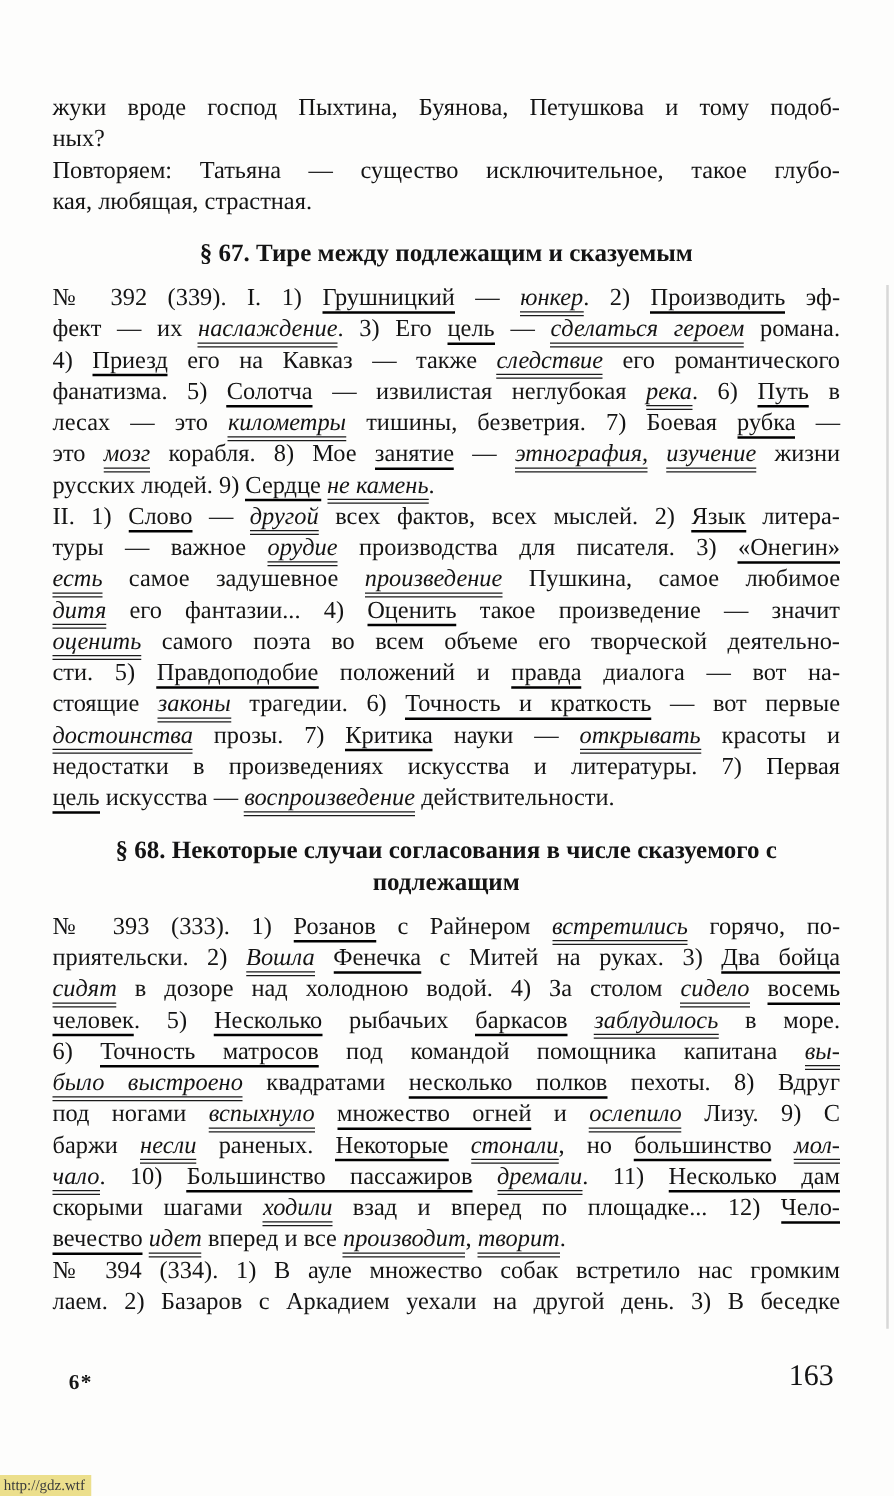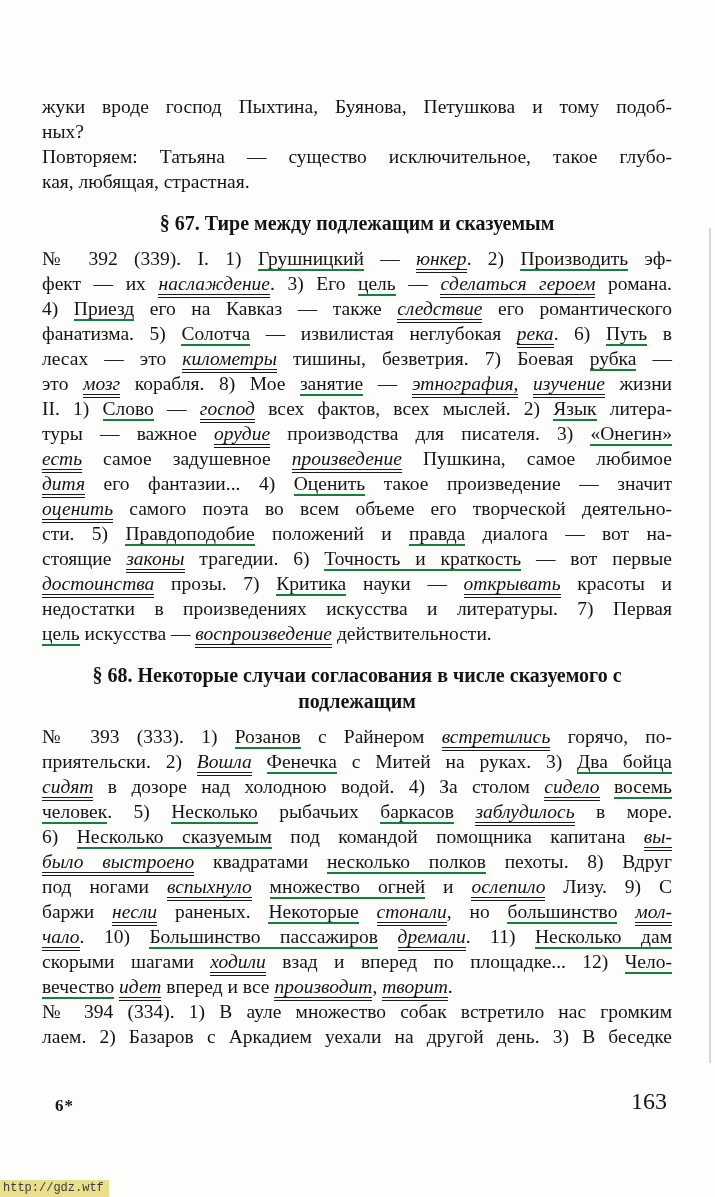--- a/index.html
+++ b/index.html
@@ -4,49 +4,49 @@
 <style>
   html, body { margin:0; padding:0; }
   body {
     width:715px; height:1197px;
     background:#fdfdfc;
     font-family:"Liberation Serif", serif;
     color:#141414;
     position:relative;
     overflow:hidden;
   }
-  .page-text { position:absolute; left:42px; top:74px; width:630px;margin-top:20px; }
+  .page-text { position:absolute; left:42px; top:74px; width:630px; }
   .para { margin:0; }
   .line {
     font-size:19.5px;
     line-height:25px; height:25px;
     text-align:justify; text-align-last:justify; -moz-text-align-last:justify;
     white-space:normal;
   }
   .line.last { text-align:right; text-align-last:left; -moz-text-align-last:left; }
   .heading { margin:16px 0 10px; }
   .heading .line {
     text-align:right; text-align-last:center; -moz-text-align-last:center;
     font-weight:bold; font-size:20px; line-height:26px; height:26px;
   }
   .b { font-weight:normal; }
-  .u  { border-bottom:2px solid #15803d; }
+  .u  { border-bottom:2px solid #000000; }
   .uu { border-bottom:4px double #1a1a1a;font-style:italic; }
   .footer-sig {
     position:absolute; left:55px; top:1096px;
     font-weight:bold; font-size:17px; letter-spacing:1px;
   }
   .footer-page {
     position:absolute; right:48px; top:1088px;
     font-size:24px;
   }
   .watermark {
     position:absolute; left:0; bottom:0;
     background:#ecdf8c; color:#3c3c3c;
-    font-family:Liberation Mono, monospace;
+    font-family:Liberation Serif, serif;
     font-size:12px; line-height:16px;
     padding:0 5px 1px 3px;
   }
   .scan-line {
     position:absolute; right:4px; top:228px;
     width:2px; height:835px;
     background:#c4c4c4; opacity:.65;
   }
 </style>
 </head>
@@ -65,41 +65,42 @@
       <div class="heading">
         <div class="line last"><span>§ 67. Тире между подлежащим и сказуемым</span></div>
       </div>
       <div class="para">
         <div class="line"><span class="b">№ 392 (339).</span><span> I. 1) </span><span class="u">Грушницкий</span><span> — </span><span class="uu">юнкер</span><span>. 2) </span><span class="u">Производить</span><span> эф-</span></div>
         <div class="line"><span>фект — их </span><span class="uu">наслаждение</span><span>. 3) Его </span><span class="u">цель</span><span> — </span><span class="uu">сделаться героем</span><span> романа.</span></div>
         <div class="line"><span>4) </span><span class="u">Приезд</span><span> его на Кавказ — также </span><span class="uu">следствие</span><span> его романтического</span></div>
         <div class="line"><span>фанатизма. 5) </span><span class="u">Солотча</span><span> — извилистая неглубокая </span><span class="uu">река</span><span>. 6) </span><span class="u">Путь</span><span> в</span></div>
         <div class="line"><span>лесах — это </span><span class="uu">километры</span><span> тишины, безветрия. 7) Боевая </span><span class="u">рубка</span><span> —</span></div>
         <div class="line"><span>это </span><span class="uu">мозг</span><span> корабля. 8) Мое </span><span class="u">занятие</span><span> — </span><span class="uu">этнография,</span><span> </span><span class="uu">изучение</span><span> жизни</span></div>
-        <div class="line"><span>II. 1) </span><span class="u">Слово</span><span> — </span><span class="uu">господ</span><span> всех фактов, всех мыслей. 2) </span><span class="u">Язык</span><span> литера-</span></div>
+        <div class="line last"><span>русских людей. 9) </span><span class="u">Сердце</span><span> </span><span class="uu">не камень</span><span>.</span></div>
+        <div class="line"><span>II. 1) </span><span class="u">Слово</span><span> — </span><span class="uu">другой</span><span> всех фактов, всех мыслей. 2) </span><span class="u">Язык</span><span> литера-</span></div>
         <div class="line"><span>туры — важное </span><span class="uu">орудие</span><span> производства для писателя. 3) </span><span class="u">«Онегин»</span></div>
         <div class="line"><span class="uu">есть</span><span> самое задушевное </span><span class="uu">произведение</span><span> Пушкина, самое любимое</span></div>
         <div class="line"><span class="uu">дитя</span><span> его фантазии... 4) </span><span class="u">Оценить</span><span> такое произведение — значит</span></div>
         <div class="line"><span class="uu">оценить</span><span> самого поэта во всем объеме его творческой деятельно-</span></div>
         <div class="line"><span>сти. 5) </span><span class="u">Правдоподобие</span><span> положений и </span><span class="u">правда</span><span> диалога — вот на-</span></div>
         <div class="line"><span>стоящие </span><span class="uu">законы</span><span> трагедии. 6) </span><span class="u">Точность и краткость</span><span> — вот первые</span></div>
         <div class="line"><span class="uu">достоинства</span><span> прозы. 7) </span><span class="u">Критика</span><span> науки — </span><span class="uu">открывать</span><span> красоты и</span></div>
         <div class="line"><span>недостатки в произведениях искусства и литературы. 7) Первая</span></div>
         <div class="line last"><span class="u">цель</span><span> искусства — </span><span class="uu">воспроизведение</span><span> действительности.</span></div>
       </div>
       <div class="heading">
         <div class="line last"><span>§ 68. Некоторые случаи согласования в числе сказуемого с</span></div>
         <div class="line last"><span>подлежащим</span></div>
       </div>
       <div class="para">
         <div class="line"><span class="b">№ 393 (333).</span><span> 1) </span><span class="u">Розанов</span><span> с Райнером </span><span class="uu">встретились</span><span> горячо, по-</span></div>
         <div class="line"><span>приятельски. 2) </span><span class="uu">Вошла</span><span> </span><span class="u">Фенечка</span><span> с Митей на руках. 3) </span><span class="u">Два бойца</span></div>
         <div class="line"><span class="uu">сидят</span><span> в дозоре над холодною водой. 4) За столом </span><span class="uu">сидело</span><span> </span><span class="u">восемь</span></div>
         <div class="line"><span class="u">человек</span><span>. 5) </span><span class="u">Несколько</span><span> рыбачьих </span><span class="u">баркасов</span><span> </span><span class="uu">заблудилось</span><span> в море.</span></div>
-        <div class="line"><span>6) </span><span class="u">Несколько сказуемым</span><span> под командой помощника капитана </span><span class="uu">вы-</span></div>
+        <div class="line"><span>6) </span><span class="u">Точность матросов</span><span> под командой помощника капитана </span><span class="uu">вы-</span></div>
         <div class="line"><span class="uu">было выстроено</span><span> квадратами </span><span class="u">несколько полков</span><span> пехоты. 8) Вдруг</span></div>
         <div class="line"><span>под ногами </span><span class="uu">вспыхнуло</span><span> </span><span class="u">множество огней</span><span> и </span><span class="uu">ослепило</span><span> Лизу. 9) С</span></div>
         <div class="line"><span>баржи </span><span class="uu">несли</span><span> раненых. </span><span class="u">Некоторые</span><span> </span><span class="uu">стонали</span><span>, но </span><span class="u">большинство</span><span> </span><span class="uu">мол-</span></div>
         <div class="line"><span class="uu">чало</span><span>. 10) </span><span class="u">Большинство пассажиров</span><span> </span><span class="uu">дремали</span><span>. 11) </span><span class="u">Несколько дам</span></div>
         <div class="line"><span>скорыми шагами </span><span class="uu">ходили</span><span> взад и вперед по площадке... 12) </span><span class="u">Чело-</span></div>
         <div class="line last"><span class="u">вечество</span><span> </span><span class="uu">идет</span><span> вперед и все </span><span class="uu">производит</span><span>, </span><span class="uu">творит</span><span>.</span></div>
       </div>
       <div class="para">
         <div class="line"><span class="b">№ 394 (334).</span><span> 1) В ауле множество собак встретило нас громким</span></div>
         <div class="line"><span>лаем. 2) Базаров с Аркадием уехали на другой день. 3) В беседке</span></div>

